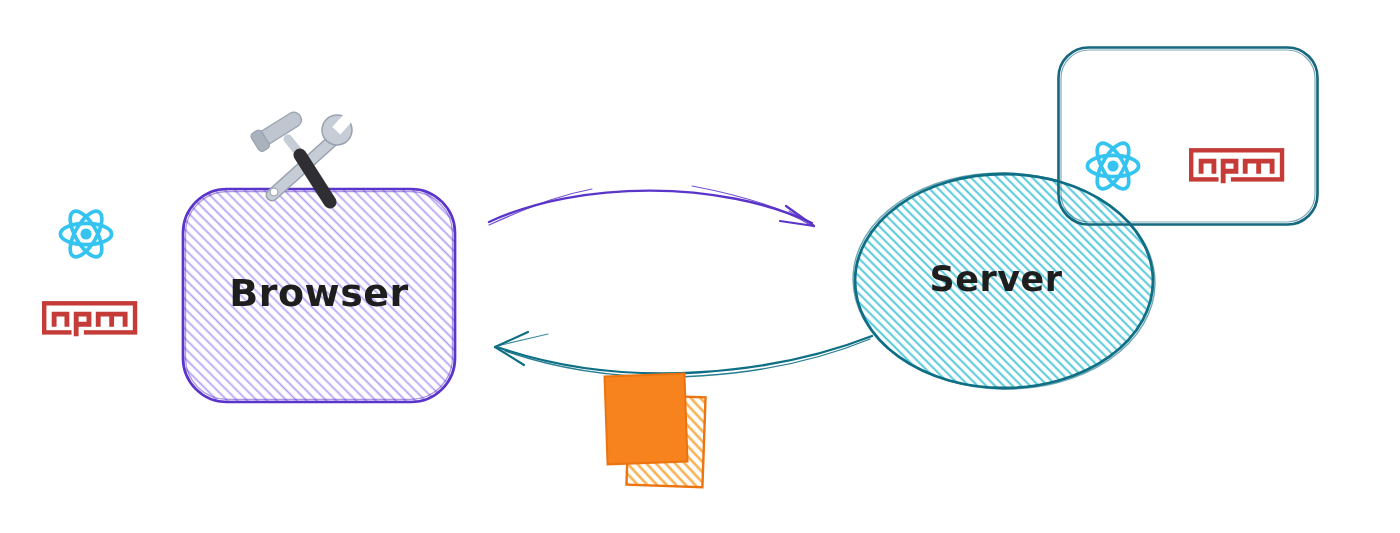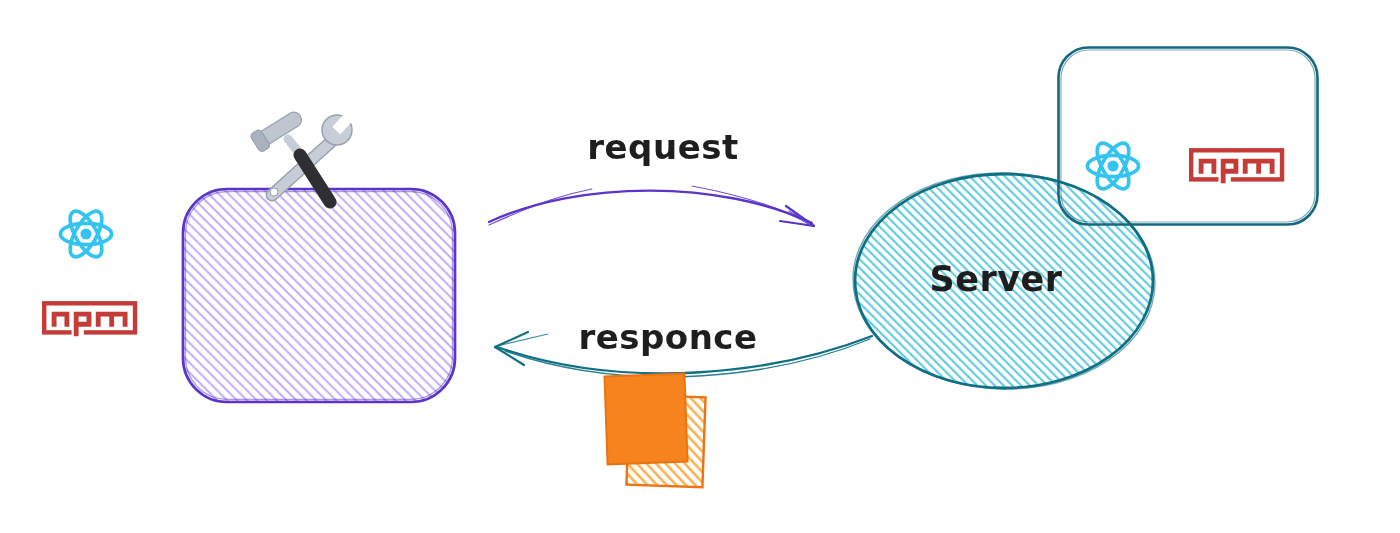--- a/index.html
+++ b/index.html
@@ -145,17 +145,16 @@
       <rect x="2.5" y="2.5" width="103" height="33" fill="#ffffff" stroke="#c43b37" stroke-width="5"></rect>
       <rect x="33.5" y="31" width="14" height="12" fill="#ffffff"></rect>
       <g fill="#c43b37">
         <path d="M11,29 L11,12 L31,12 L31,29 L25.5,29 L25.5,17.5 L16.5,17.5 L16.5,29 Z"></path>
         <path fill-rule="evenodd" d="M36,40 L36,12 L56,12 L56,29 L41.5,29 L41.5,40 Z M41.5,17.5 L50.5,17.5 L50.5,23.5 L41.5,23.5 Z"></path>
         <path d="M61,29 L61,12 L97,12 L97,29 L91.5,29 L91.5,17.5 L81.75,17.5 L81.75,29 L76.25,29 L76.25,17.5 L66.5,17.5 L66.5,29 Z"></path>
       </g>
     </svg>
   </div>
 
+  <div class="label" id="browser-label">Browser</div>
   <div class="label" id="server-label">Server</div>
-  <div class="label" id="request-label">request</div>
-  <div class="label" id="response-label">responce</div>
 
 </div>
 
 </body></html>

